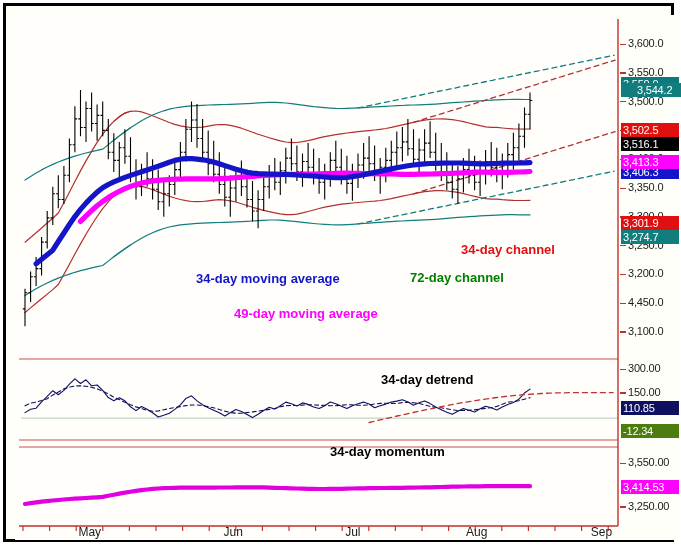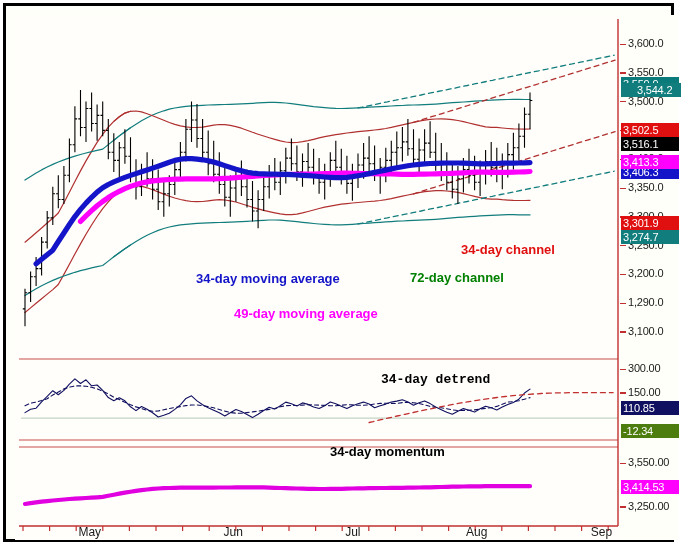--- a/index.html
+++ b/index.html
@@ -182,21 +182,21 @@
         <div class="axis-tick-label" style="left: 8px; top: 137.207px;">3,400.0</div>
         <div style="position: absolute; left: 0px; top: 143.707px; width: 6px; height: 1.3px; background: rgb(192, 48, 48);"></div>
         <div class="axis-tick-label" style="left: 8px; top: 166px;">3,350.0</div>
         <div style="position: absolute; left: 0px; top: 172.5px; width: 6px; height: 1.3px; background: rgb(192, 48, 48);"></div>
         <div class="axis-tick-label" style="left: 8px; top: 194.793px;">3,300.0</div>
         <div style="position: absolute; left: 0px; top: 201.293px; width: 6px; height: 1.3px; background: rgb(192, 48, 48);"></div>
         <div class="axis-tick-label" style="left: 8px; top: 223.586px;">3,250.0</div>
         <div style="position: absolute; left: 0px; top: 230.086px; width: 6px; height: 1.3px; background: rgb(192, 48, 48);"></div>
         <div class="axis-tick-label" style="left: 8px; top: 252.379px;">3,200.0</div>
         <div style="position: absolute; left: 0px; top: 258.879px; width: 6px; height: 1.3px; background: rgb(192, 48, 48);"></div>
-        <div class="axis-tick-label" style="left: 8px; top: 281.172px;">1,290.0</div>
+        <div class="axis-tick-label" style="left: 8px; top: 281.172px;">4,450.0</div>
         <div style="position: absolute; left: 0px; top: 287.672px; width: 6px; height: 1.3px; background: rgb(192, 48, 48);"></div>
         <div class="axis-tick-label" style="left: 8px; top: 309.966px;">3,100.0</div>
         <div style="position: absolute; left: 0px; top: 316.466px; width: 6px; height: 1.3px; background: rgb(192, 48, 48);"></div>
         <div class="axis-tick-label" style="left: 8px; top: 347.261px;">300.00</div>
         <div style="position: absolute; left: 0px; top: 353.761px; width: 6px; height: 1.3px; background: rgb(192, 48, 48);"></div>
         <div class="axis-tick-label" style="left: 8px; top: 370.739px;">150.00</div>
         <div style="position: absolute; left: 0px; top: 377.239px; width: 6px; height: 1.3px; background: rgb(192, 48, 48);"></div>
         <div class="axis-tick-label" style="left: 8px; top: 441.208px;">3,550.00</div>
         <div style="position: absolute; left: 0px; top: 447.708px; width: 6px; height: 1.3px; background: rgb(192, 48, 48);"></div>
         <div class="axis-tick-label" style="left: 8px; top: 484.958px;">3,250.00</div>
@@ -212,21 +212,21 @@
         <div class="price-tag" style="left: 1px; top: 386px; background: rgb(16, 16, 96); color: rgb(255, 255, 255); width: 54px; z-index: 5;">110.85</div>
         <div class="price-tag" style="left: 1px; top: 409px; background: #4d7c0f; color: rgb(255, 255, 255); width: 54px; z-index: 5;">-12.34</div>
         <div class="price-tag" style="left: 1px; top: 465px; background: rgb(255, 0, 255); color: rgb(255, 255, 255); width: 54px; z-index: 5;">3,414.53</div>
       </div>
 
     <div id="annot-layer">
         <div class="annot" style="left: 190px; top: 265px; color: rgb(20, 20, 200);">34-day moving average</div>
         <div class="annot" style="left: 228px; top: 300px; color: rgb(255, 0, 255);">49-day moving average</div>
         <div class="annot" style="left: 455px; top: 236px; color: rgb(224, 16, 16);">34-day channel</div>
         <div class="annot" style="left: 404px; top: 264px; color: rgb(0, 128, 0);">72-day channel</div>
-        <div class="annot" style="left: 375px; top: 366px; color: rgb(0, 0, 0); font-family: Liberation Mono, monospace;">34-day detrend</div>
+        <div class="annot" style="left: 375px; top: 366px; color: rgb(0, 0, 0);">34-day detrend</div>
         <div class="annot" style="left: 324px; top: 438px; color: rgb(0, 0, 0);">34-day momentum</div>
       </div>
     <div id="month-layer">
         <div class="month-label" style="left: 72.4px; top: 519px;">May</div>
         <div class="month-label" style="left: 217.48px; top: 519px;">Jun</div>
         <div class="month-label" style="left: 339.16px; top: 519px;">Jul</div>
         <div class="month-label" style="left: 460.06px; top: 519px;">Aug</div>
         <div class="month-label" style="left: 584.86px; top: 519px;">Sep</div>
       </div>
   </div>

